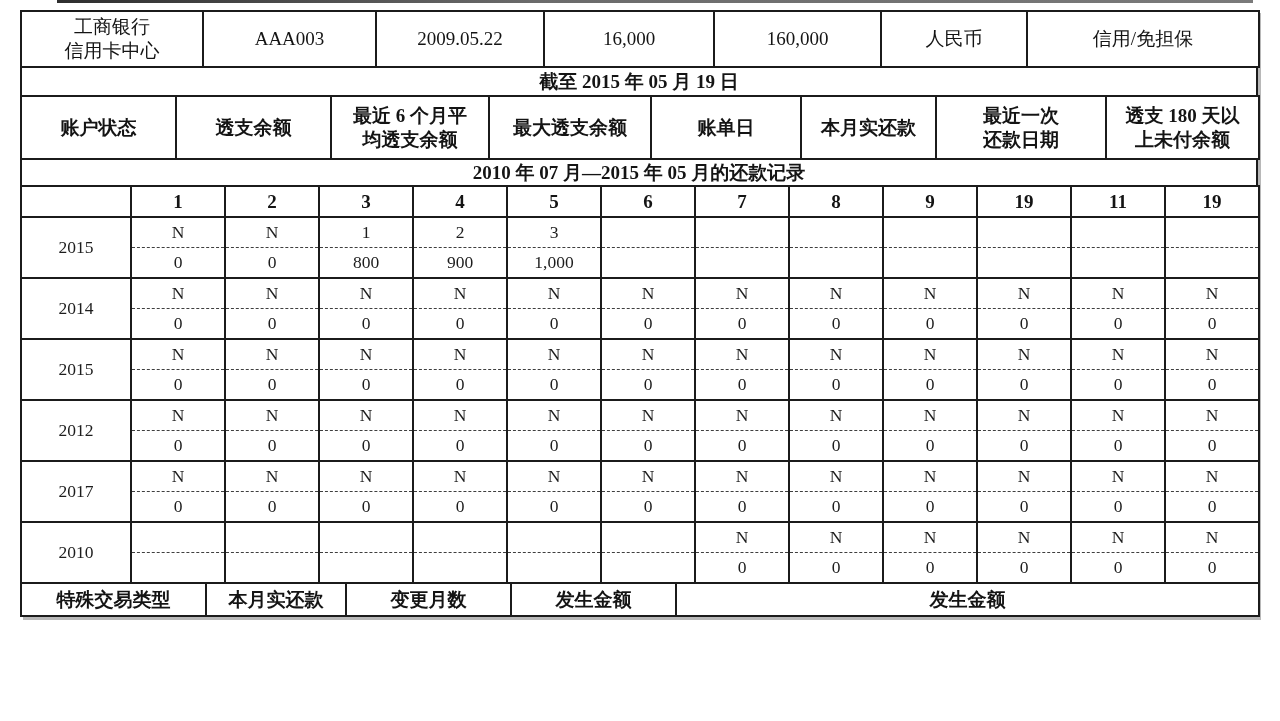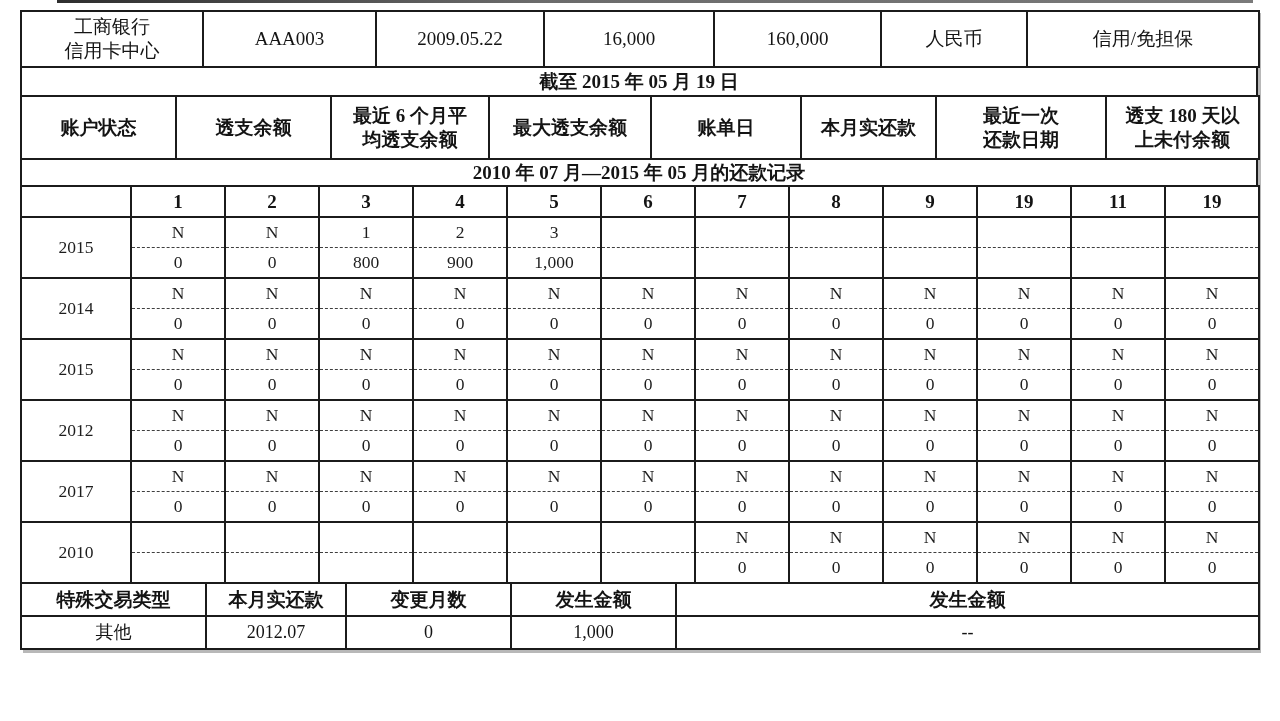--- a/index.html
+++ b/index.html
@@ -321,23 +321,16 @@
         <col style="width:583px">
     </colgroup>
     <tbody>
         <tr class="sphead">
       <th class="hd">特殊交易类型</th>
       <th class="hd">本月实还款</th>
       <th class="hd">变更月数</th>
       <th class="hd">发生金额</th>
       <th class="hd">发生金额</th>
     </tr>
-    <tr class="spval">
-      <td>其他</td>
-      <td>2012.07</td>
-      <td>0</td>
-      <td>1,000</td>
-      <td>--</td>
-    </tr>
   </tbody>
     </table>
 
 </div>
 
 </body></html>

